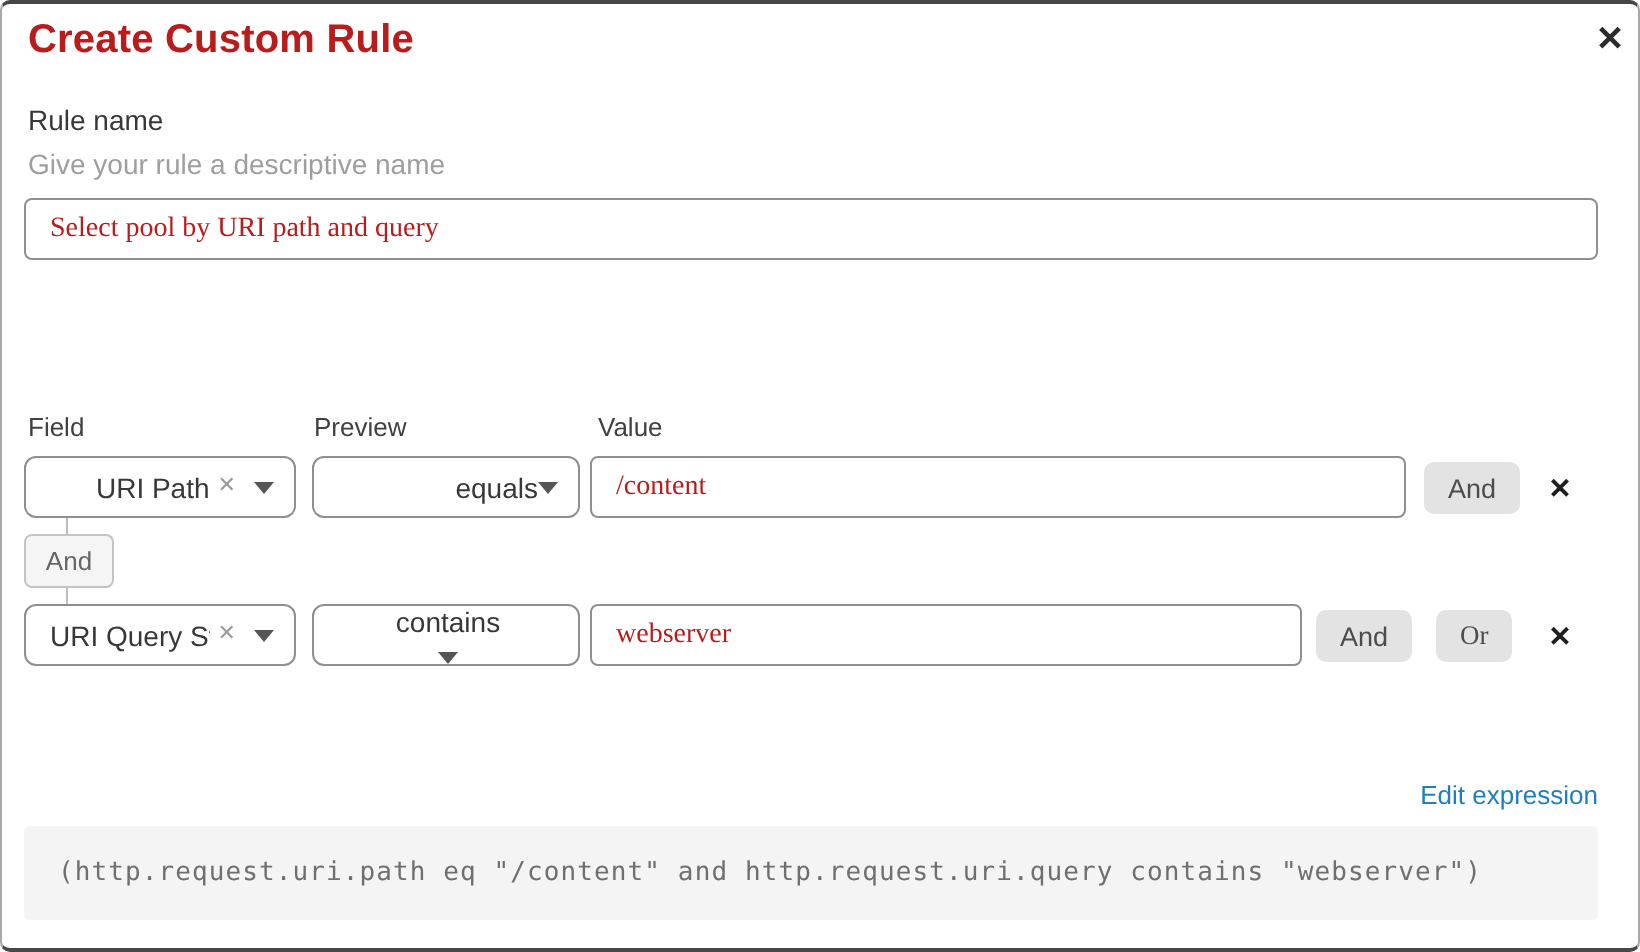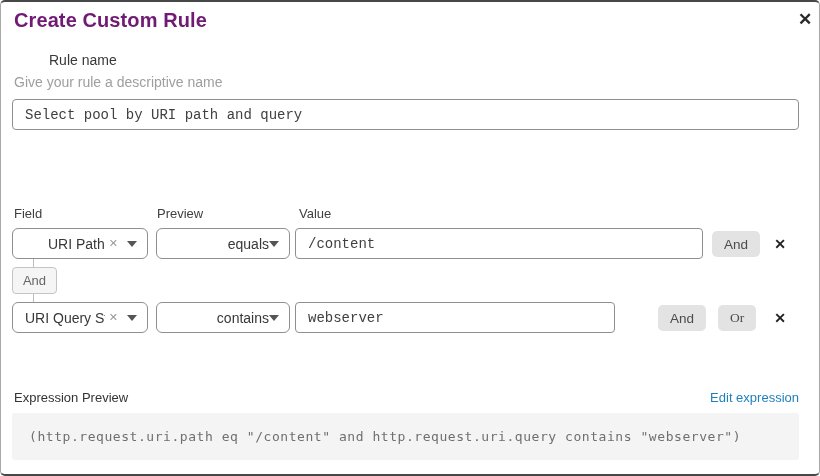--- a/index.html
+++ b/index.html
@@ -12,36 +12,36 @@
     background: #fff;
     border-top: 2px solid #474747;
     border-bottom: 2px solid #474747;
     border-left: 1px solid #a8a8a8;
     border-right: 1px solid #a8a8a8;
     border-radius: 5px;
     overflow: hidden;
   }
   .abs { position: absolute; }
 
-  .title { left: 13px; top: 7px; font-size: 20px; font-weight: 700; color: #701a75; letter-spacing: .1px; }
+  .title { left: 13px; top: 7px; font-size: 20px; font-weight: 700; color: #b91c1c; letter-spacing: .1px; }
   .close-btn {
     left: 792px; top: 5px; width: 24px; height: 24px;
     display: flex; align-items: center; justify-content: center;
     font-size: 17px; font-weight: 700; color: #2b2b2b; cursor: pointer;
     background: none; border: none; font-family: inherit;
   }
 
   .field-label { font-size: 14px; color: #383838; }
   .helper { font-size: 14px; color: #9e9e9e; }
 
   .text-input {
     height: 31px;
     border: 1px solid #8f8f8f; border-radius: 4px;
-    padding: 0 12px; font-size: 14px; color: #404040;
-    font-family: Liberation Mono, monospace; background: #fff; outline: none;
+    padding: 0 12px; font-size: 14px; color: #b91c1c;
+    font-family: Liberation Serif, serif; background: #fff; outline: none;
   }
   .name-input { left: 11px; top: 97px; width: 787px; }
 
   .section-header { left: 13px; top: 173px; font-size: 14px; font-weight: 700; color: #2d2d2d; }
   .col-label { top: 204px; font-size: 13px; color: #404040; }
 
   .select-box {
     height: 31px; border: 1px solid #8f8f8f; border-radius: 6px;
     background: #fff; display: flex; align-items: center;
     padding: 0 10px 0 12px; cursor: pointer;
@@ -93,21 +93,21 @@
   }
 </style>
 </head>
 <body>
 
 <div class="dialog">
 
   <h1 class="abs title">Create Custom Rule</h1>
   <button class="abs close-btn">✕</button>
 
-  <div class="abs field-label" style="left:13px; top:50px;margin-left:35px;">Rule name</div>
+  <div class="abs field-label" style="left:13px; top:50px;">Rule name</div>
   <div class="abs helper" style="left:13px; top:72px;text-align:right;">Give your rule a descriptive name</div>
   <input class="abs text-input name-input" type="text" value="Select pool by URI path and query" style="">
 
 
   <div class="abs col-label" style="left:13px;">Field</div>
   <div class="abs col-label" style="left:156px;">Preview</div>
   <div class="abs col-label" style="left:298px;">Value</div>
 
   <div class="abs select-box" style="left:11px; top:226px; width:136px;">
     <span class="sel-text">URI Path</span>
@@ -124,28 +124,27 @@
 
   <div class="abs connector-line" style="top:257px; height:8px;"></div>
   <div class="abs and-badge">And</div>
   <div class="abs connector-line" style="top:292px; height:8px;"></div>
 
   <div class="abs select-box" style="left:11px; top:300px; width:136px;">
     <span class="sel-text">URI Query St...</span>
     <span class="clear-x">✕</span>
     <span class="caret"></span>
   </div>
-  <div class="abs select-box" style="left:155px; top:300px; width:134px;">
+  <div class="abs select-box" style="left:155px; top:300px; width:134px;flex-direction:column;">
     <span class="sel-text">contains</span>
     <span class="caret"></span>
   </div>
-  <input class="abs text-input" type="text" style="left: 294px; top: 300px; width: 320px;" value="webserver">
+  <input class="abs text-input" type="text" style="left: 294px; top: 300px; width: 356px;" value="webserver">
   <button class="abs combin-btn" style="left:657px; top:303px;">And</button>
   <button class="abs combin-btn" style="left:717px; top:303px;font-family:Liberation Serif, serif;">Or</button>
   <button class="abs row-delete" style="left:769px; top:303px;">✕</button>
 
-  <div class="abs expr-label">Expression Preview</div>
   <a class="abs edit-link">Edit expression</a>
   <div class="abs code-box">
     <span class="code-text">(http.request.uri.path eq "/content" and http.request.uri.query contains "webserver")</span>
   </div>
 
 </div>
 
 </body></html>

